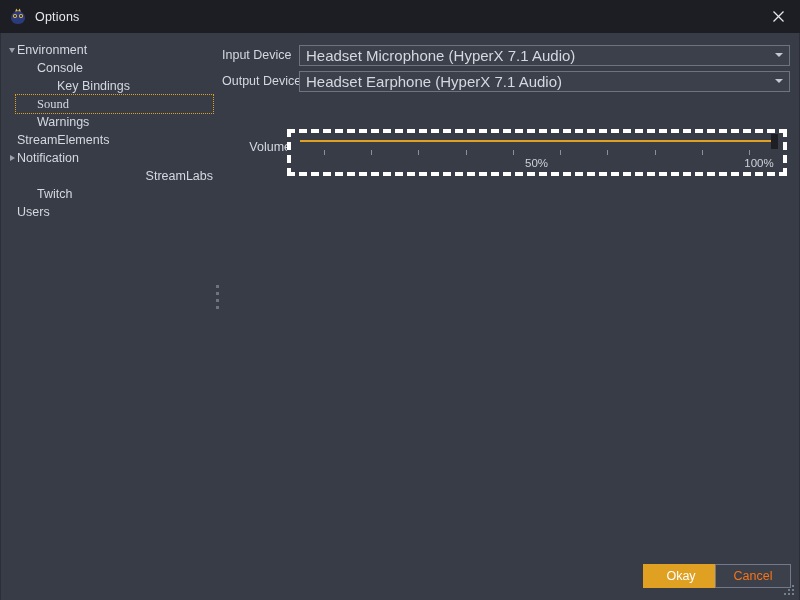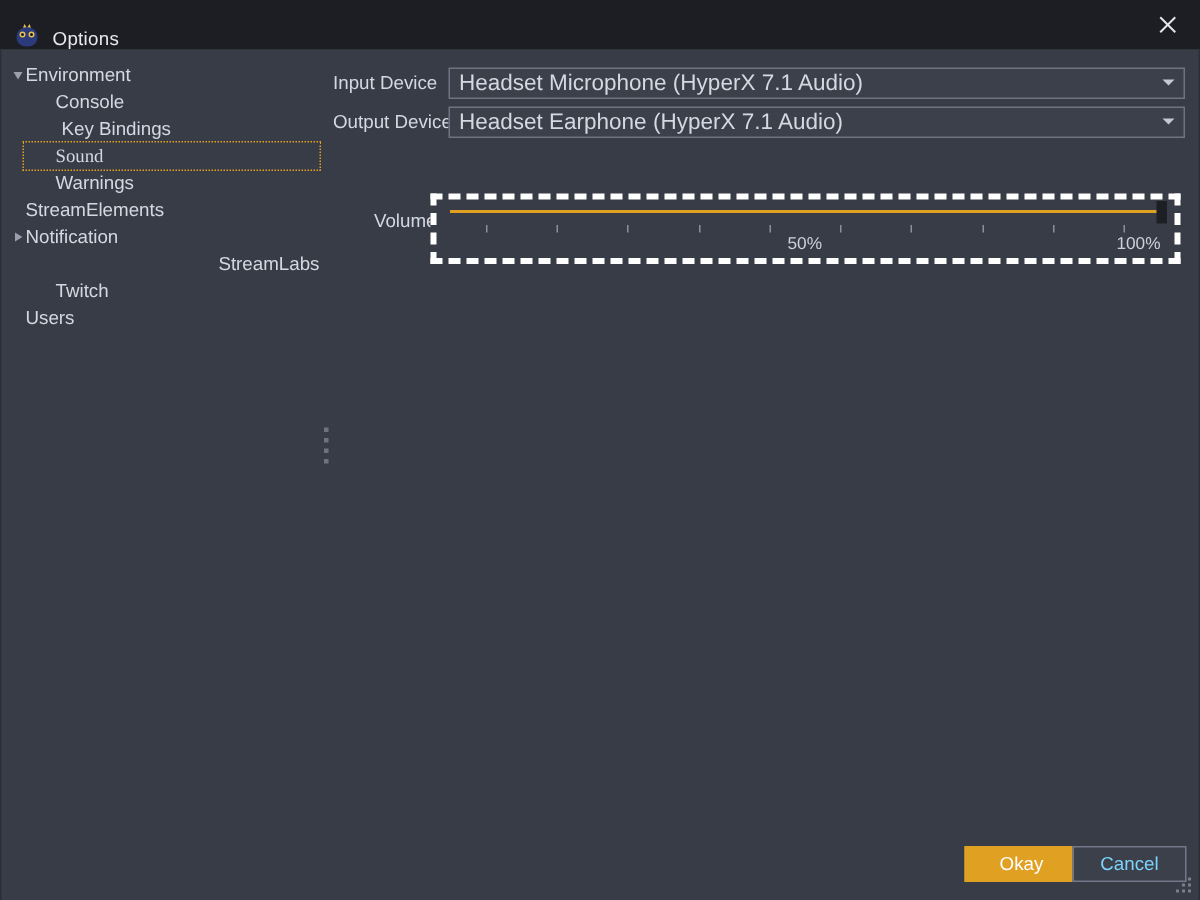--- a/index.html
+++ b/index.html
@@ -20,21 +20,21 @@
     display: flex;
     flex-direction: column;
   }
 
   
   .titlebar {
     position: relative;
     height: 33px;
     background: #1c1e24;
     display: flex;
-    align-items: flex-end;
+    align-items: center;
     flex: 0 0 33px;
   }
   .title-icon {
     width: 18px;
     height: 18px;
     margin-left: 9px;
     margin-right: 8px;
     flex: 0 0 18px;
     position: relative;
   }
@@ -274,21 +274,21 @@
     width: 76px;
     background: #e0a022;
     color: #ffffff;
     border: 1px solid #e0a022;
   }
   .btn-secondary {
     right: 0px;
     width: 76px;
     margin-right: 8px;
     background: #3b404a;
-    color: #7dd3fc;
+    color: #f97316;
     border: 1px solid #73798a;
   }
 
   
   .resize-grip {
     position: absolute;
     right: 3px;
     bottom: 3px;
     width: 12px;
     height: 12px;
@@ -361,21 +361,21 @@
     <div class="sidebar" id="sidebar">
         <div class="tree-item" style="padding-left: 16px;">
           <span class="tw-arrow" style="left: 4px;">
             <span class="arrow-down"></span>
           </span>
           <span class="tree-label">Environment</span>
         </div>
         <div class="tree-item" style="padding-left: 36px;">
           <span class="tree-label">Console</span>
         </div>
-        <div class="tree-item" style="padding-left: 40px;">
+        <div class="tree-item" style="padding-left: 56px;">
           <span class="tree-label">Key Bindings</span>
         </div>
         <div class="tree-item selected" style="padding-left: 21px; width: 197px; margin-left: 15px;">
           <span class="tree-label">Sound</span>
         </div>
         <div class="tree-item" style="padding-left: 36px;">
           <span class="tree-label">Warnings</span>
         </div>
         <div class="tree-item" style="padding-left: 16px;">
           <span class="tree-label">StreamElements</span>

